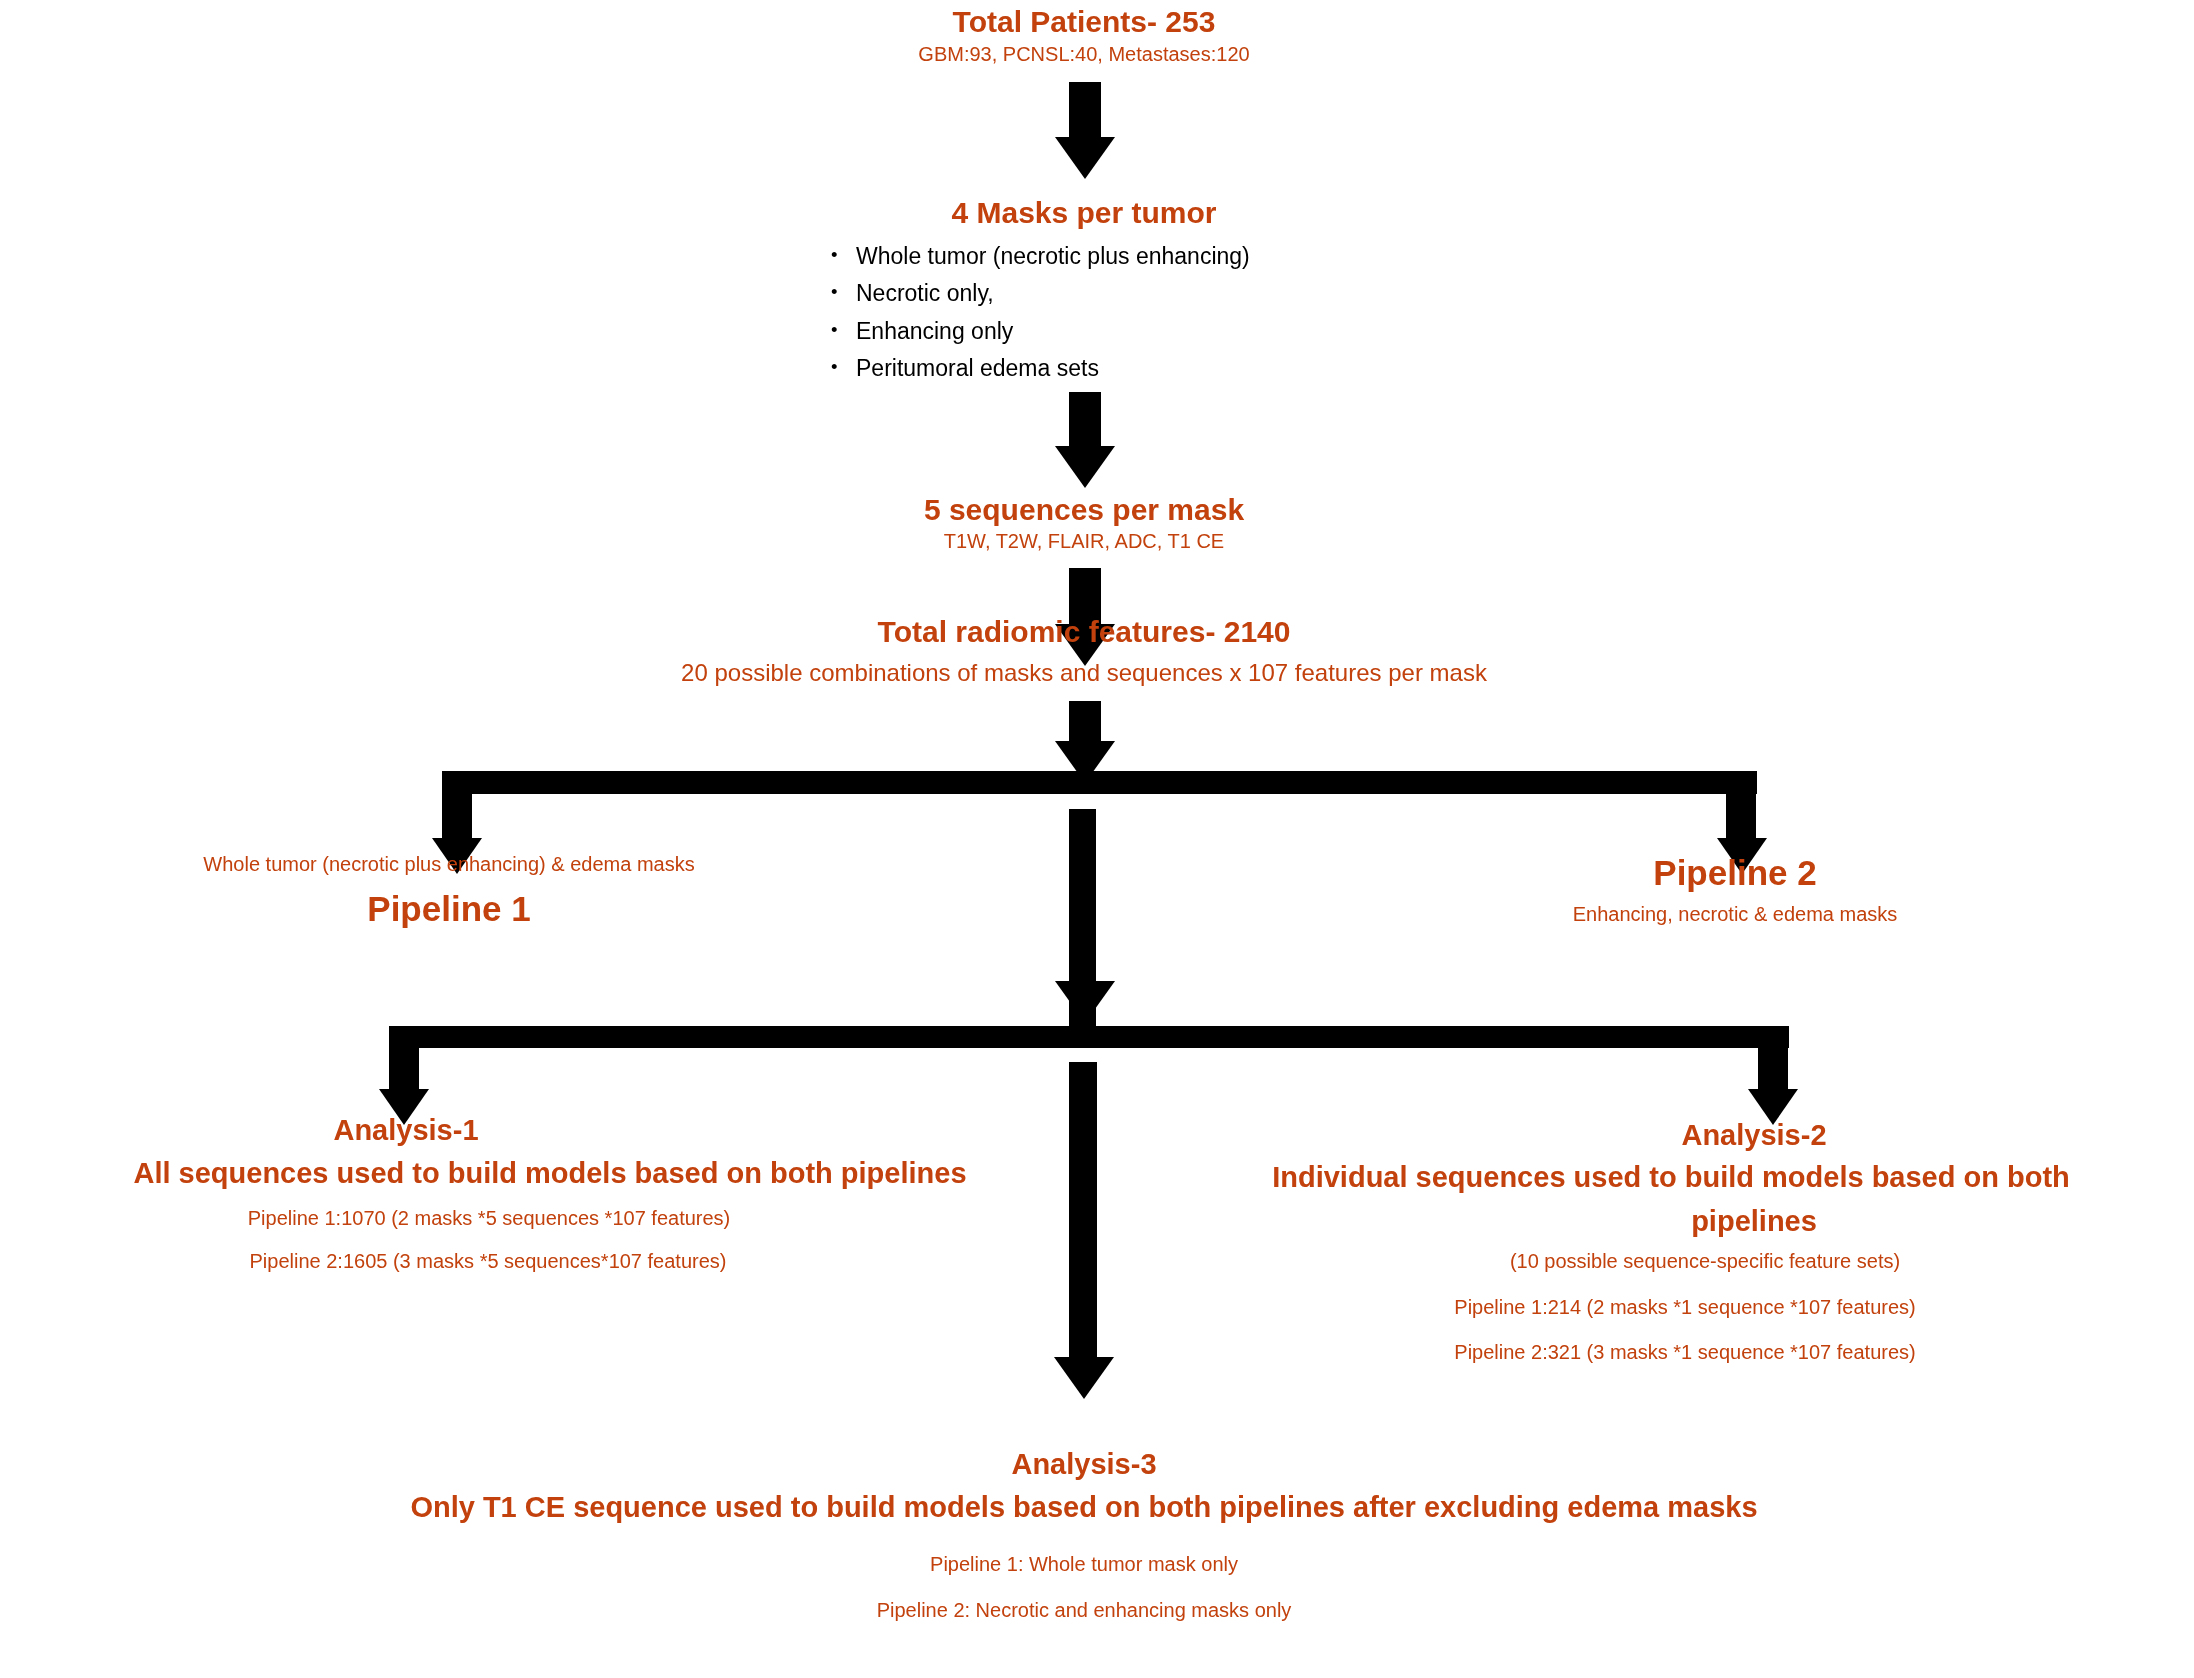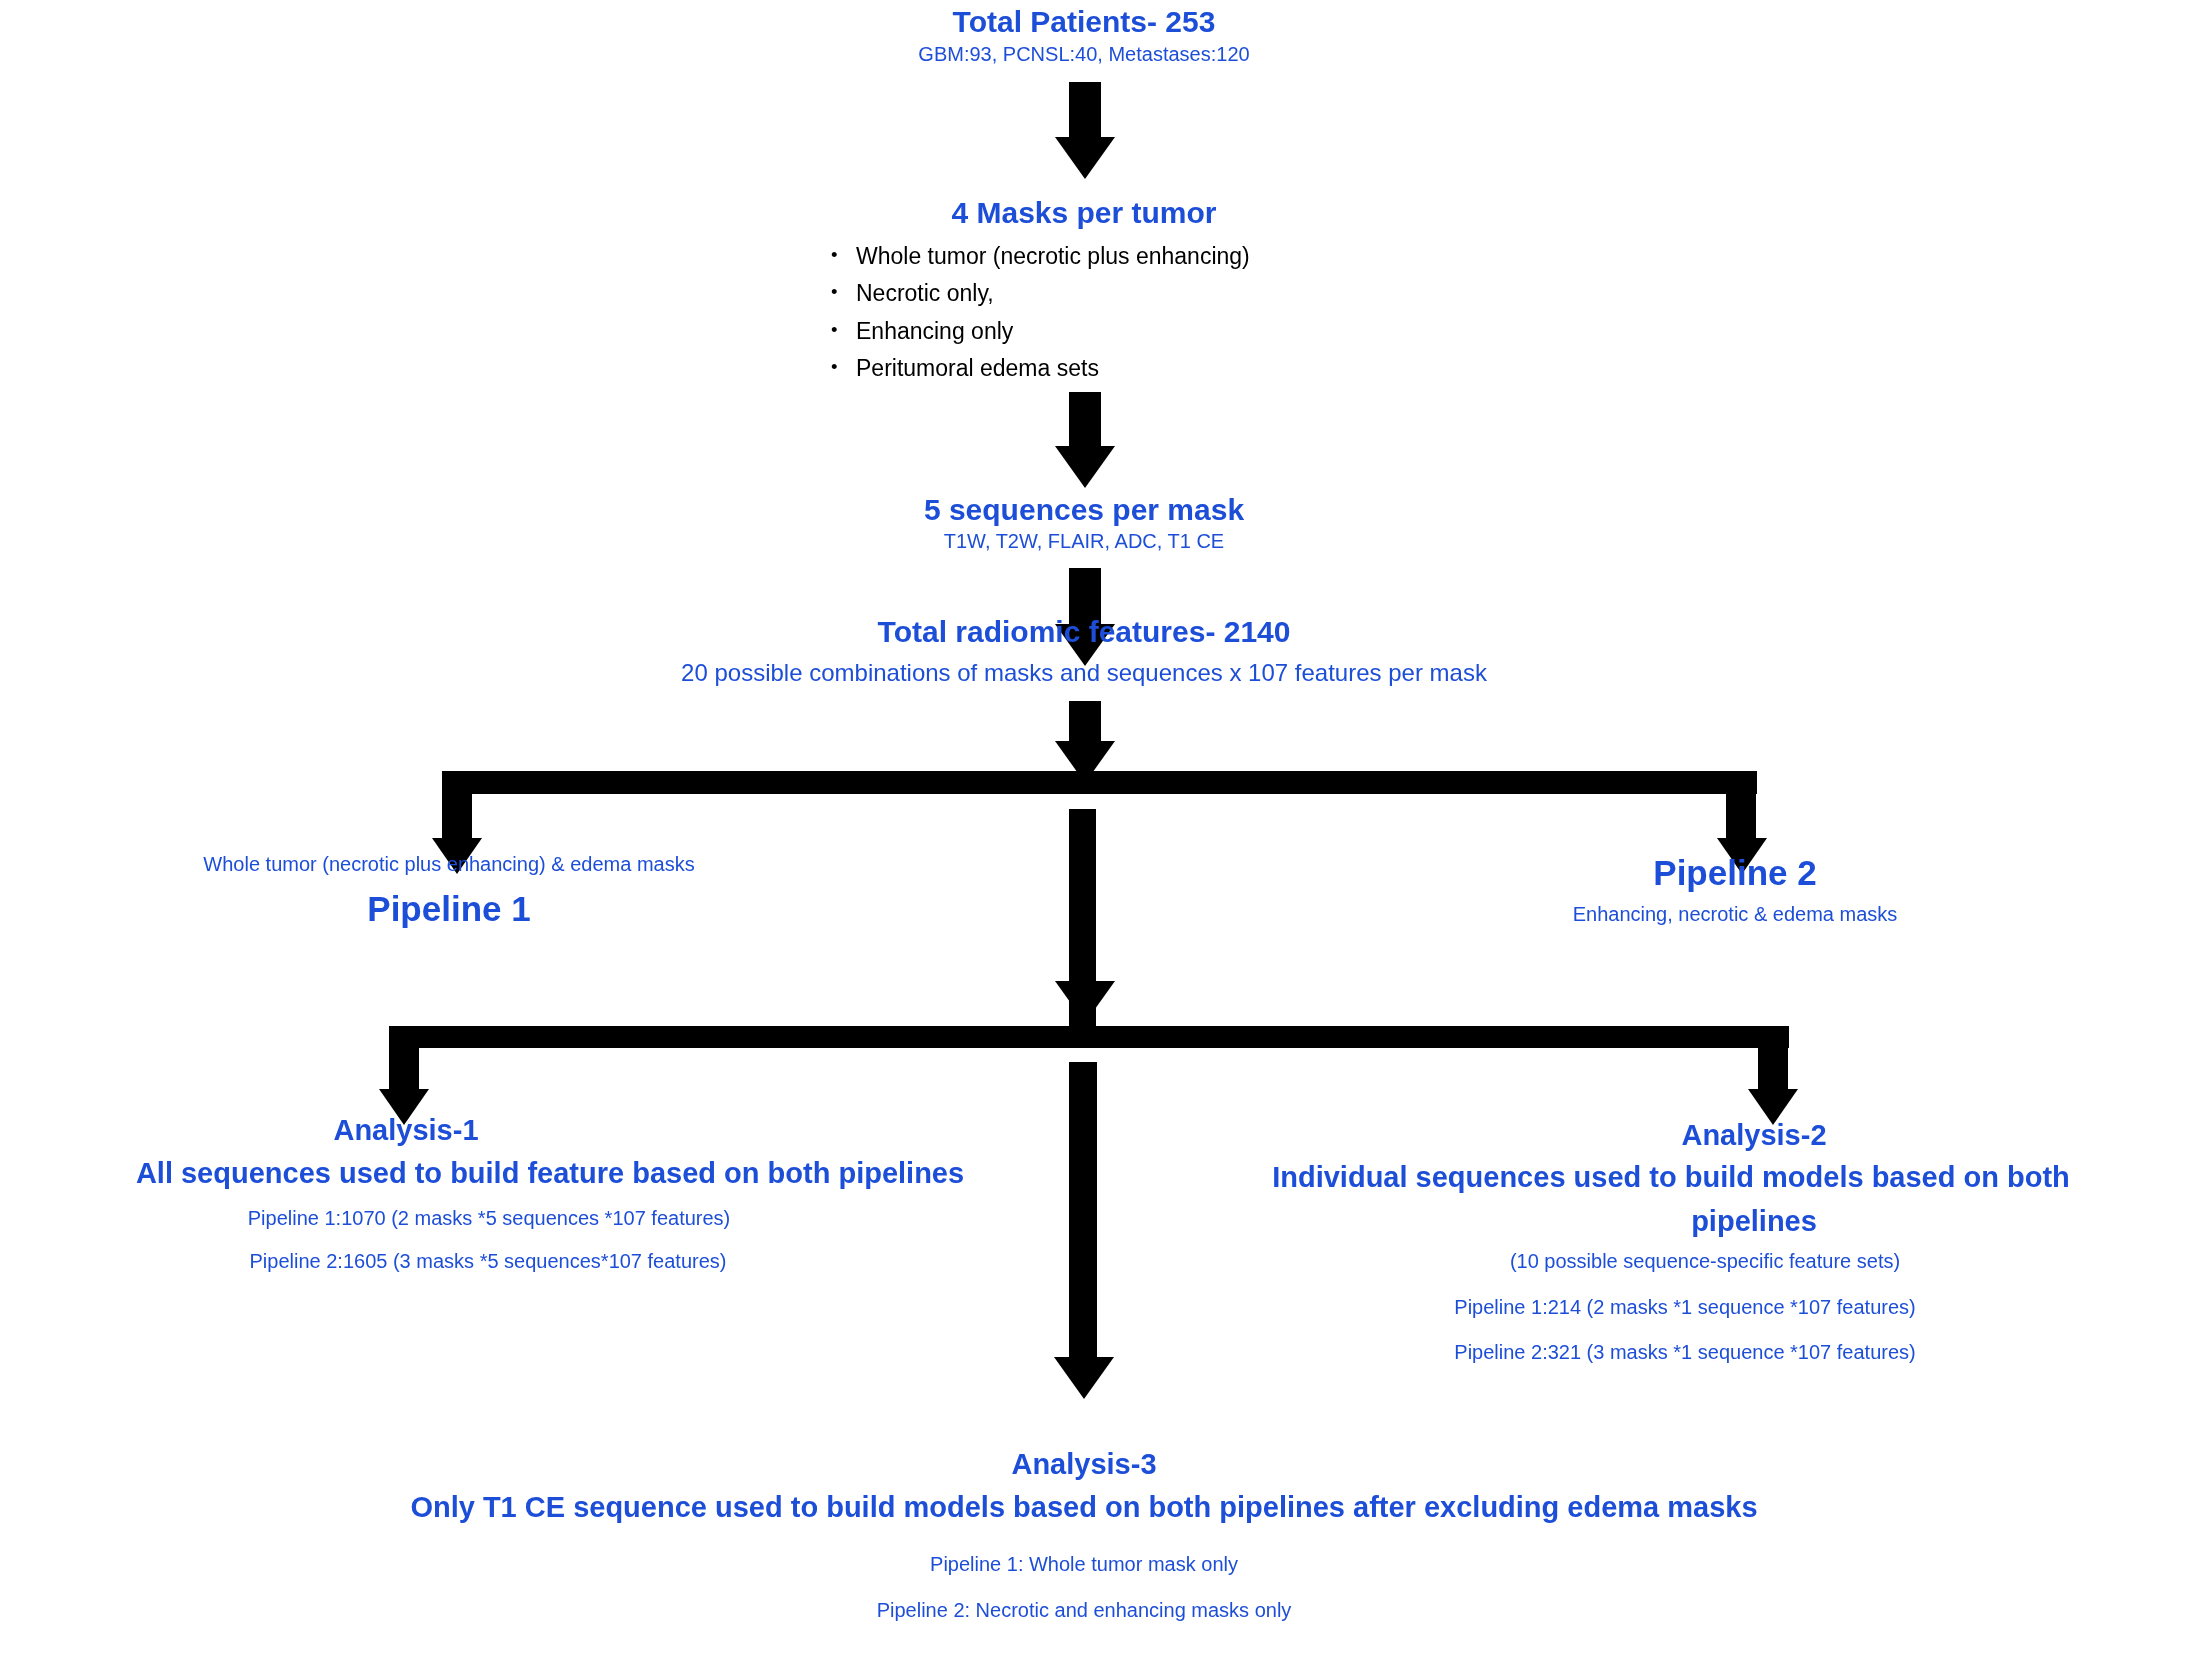--- a/index.html
+++ b/index.html
@@ -15,21 +15,21 @@
     background: #ffffff;
     font-family: "Liberation Sans", sans-serif;
     color: #000000;
     overflow: hidden;
   }
   .txt {
     position: absolute;
     text-align: center;
     line-height: 1.18;
     white-space: nowrap;
-    color: #1d4ed8;
+    color: #c2410c;
   }
   .bold { font-weight: bold; }
   .ctr { transform: translateX(-50%); }
 
   
   .t-head   { font-size: 30px; }   
   .t-sub    { font-size: 20px; }
   .t-small  { font-size: 24px; }
   .t-pipe   { font-size: 35px; }   
   .t-ana    { font-size: 29px; }   
@@ -149,21 +149,21 @@
   <div class="shaft" style="left:389px; top:1026px; width:30px; height:66px;"></div>
   <div class="head-down sm" style="left:379px; top:1089px;"></div>
 
   <div class="shaft" style="left:1758px; top:1026px; width:30px; height:66px;"></div>
   <div class="head-down sm" style="left:1748px; top:1089px;"></div>
 
   <div class="shaft" style="left:1069px; top:1062px; width:28px; height:296px;"></div>
   <div class="head-down" style="left:1054px; top:1357px;"></div>
 
   <div class="txt ctr t-ana bold" style="left:406px; top:1113px;">Analysis-1</div>
-  <div class="txt ctr t-anabold bold" style="left:550px; top:1156px;">All sequences used to build feature based on both pipelines</div>
+  <div class="txt ctr t-anabold bold" style="left:550px; top:1156px;">All sequences used to build models based on both pipelines</div>
   <div class="txt ctr t-sub" style="left:489px; top:1207px;">Pipeline 1:1070 (2 masks *5 sequences *107 features)</div>
   <div class="txt ctr t-sub" style="left:488px; top:1250px;">Pipeline 2:1605 (3 masks *5 sequences*107 features)</div>
 
   <div class="txt ctr t-ana bold" style="left:1754px; top:1118px;">Analysis-2</div>
   <div class="txt ctr t-anabold bold" style="left:1671px; top:1160px;">Individual sequences used to build models based on both</div>
   <div class="txt ctr t-anabold bold" style="left:1754px; top:1204px;">pipelines</div>
   <div class="txt ctr t-sub" style="left:1705px; top:1250px;">(10 possible sequence-specific feature sets)</div>
   <div class="txt ctr t-sub" style="left:1685px; top:1296px;">Pipeline 1:214 (2 masks *1 sequence *107 features)</div>
   <div class="txt ctr t-sub" style="left:1685px; top:1341px;">Pipeline 2:321 (3 masks *1 sequence *107 features)</div>
 

